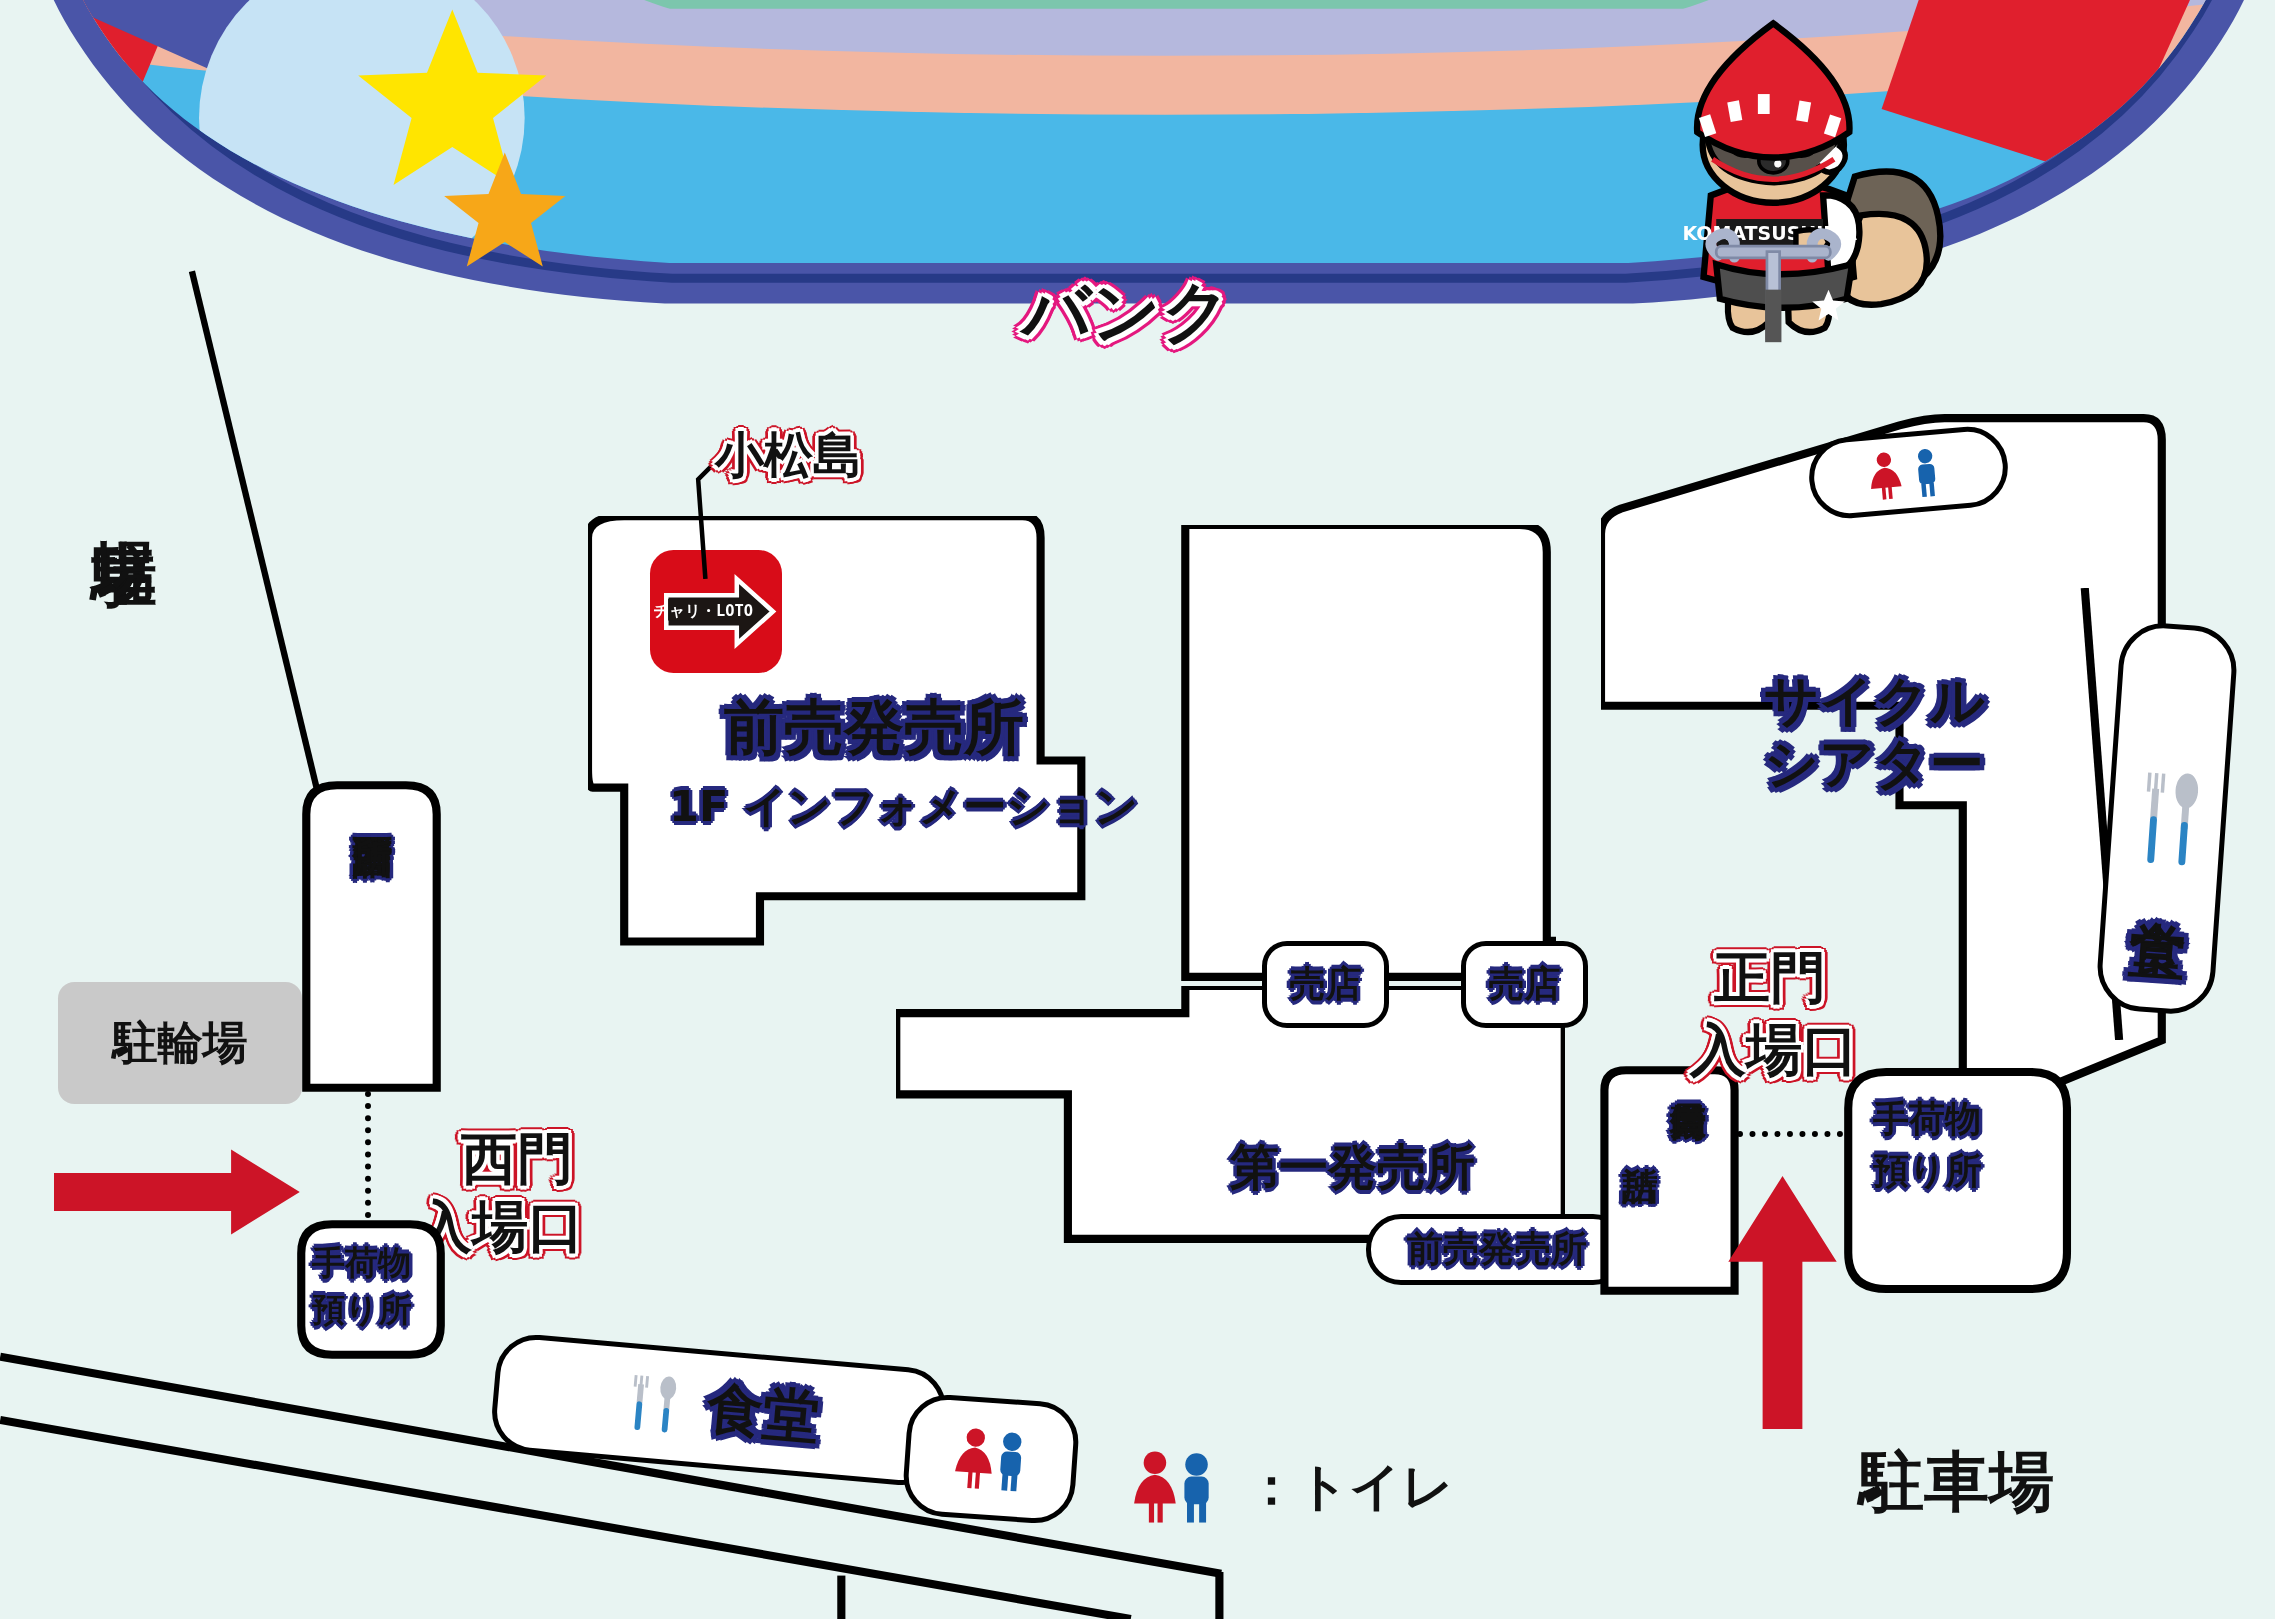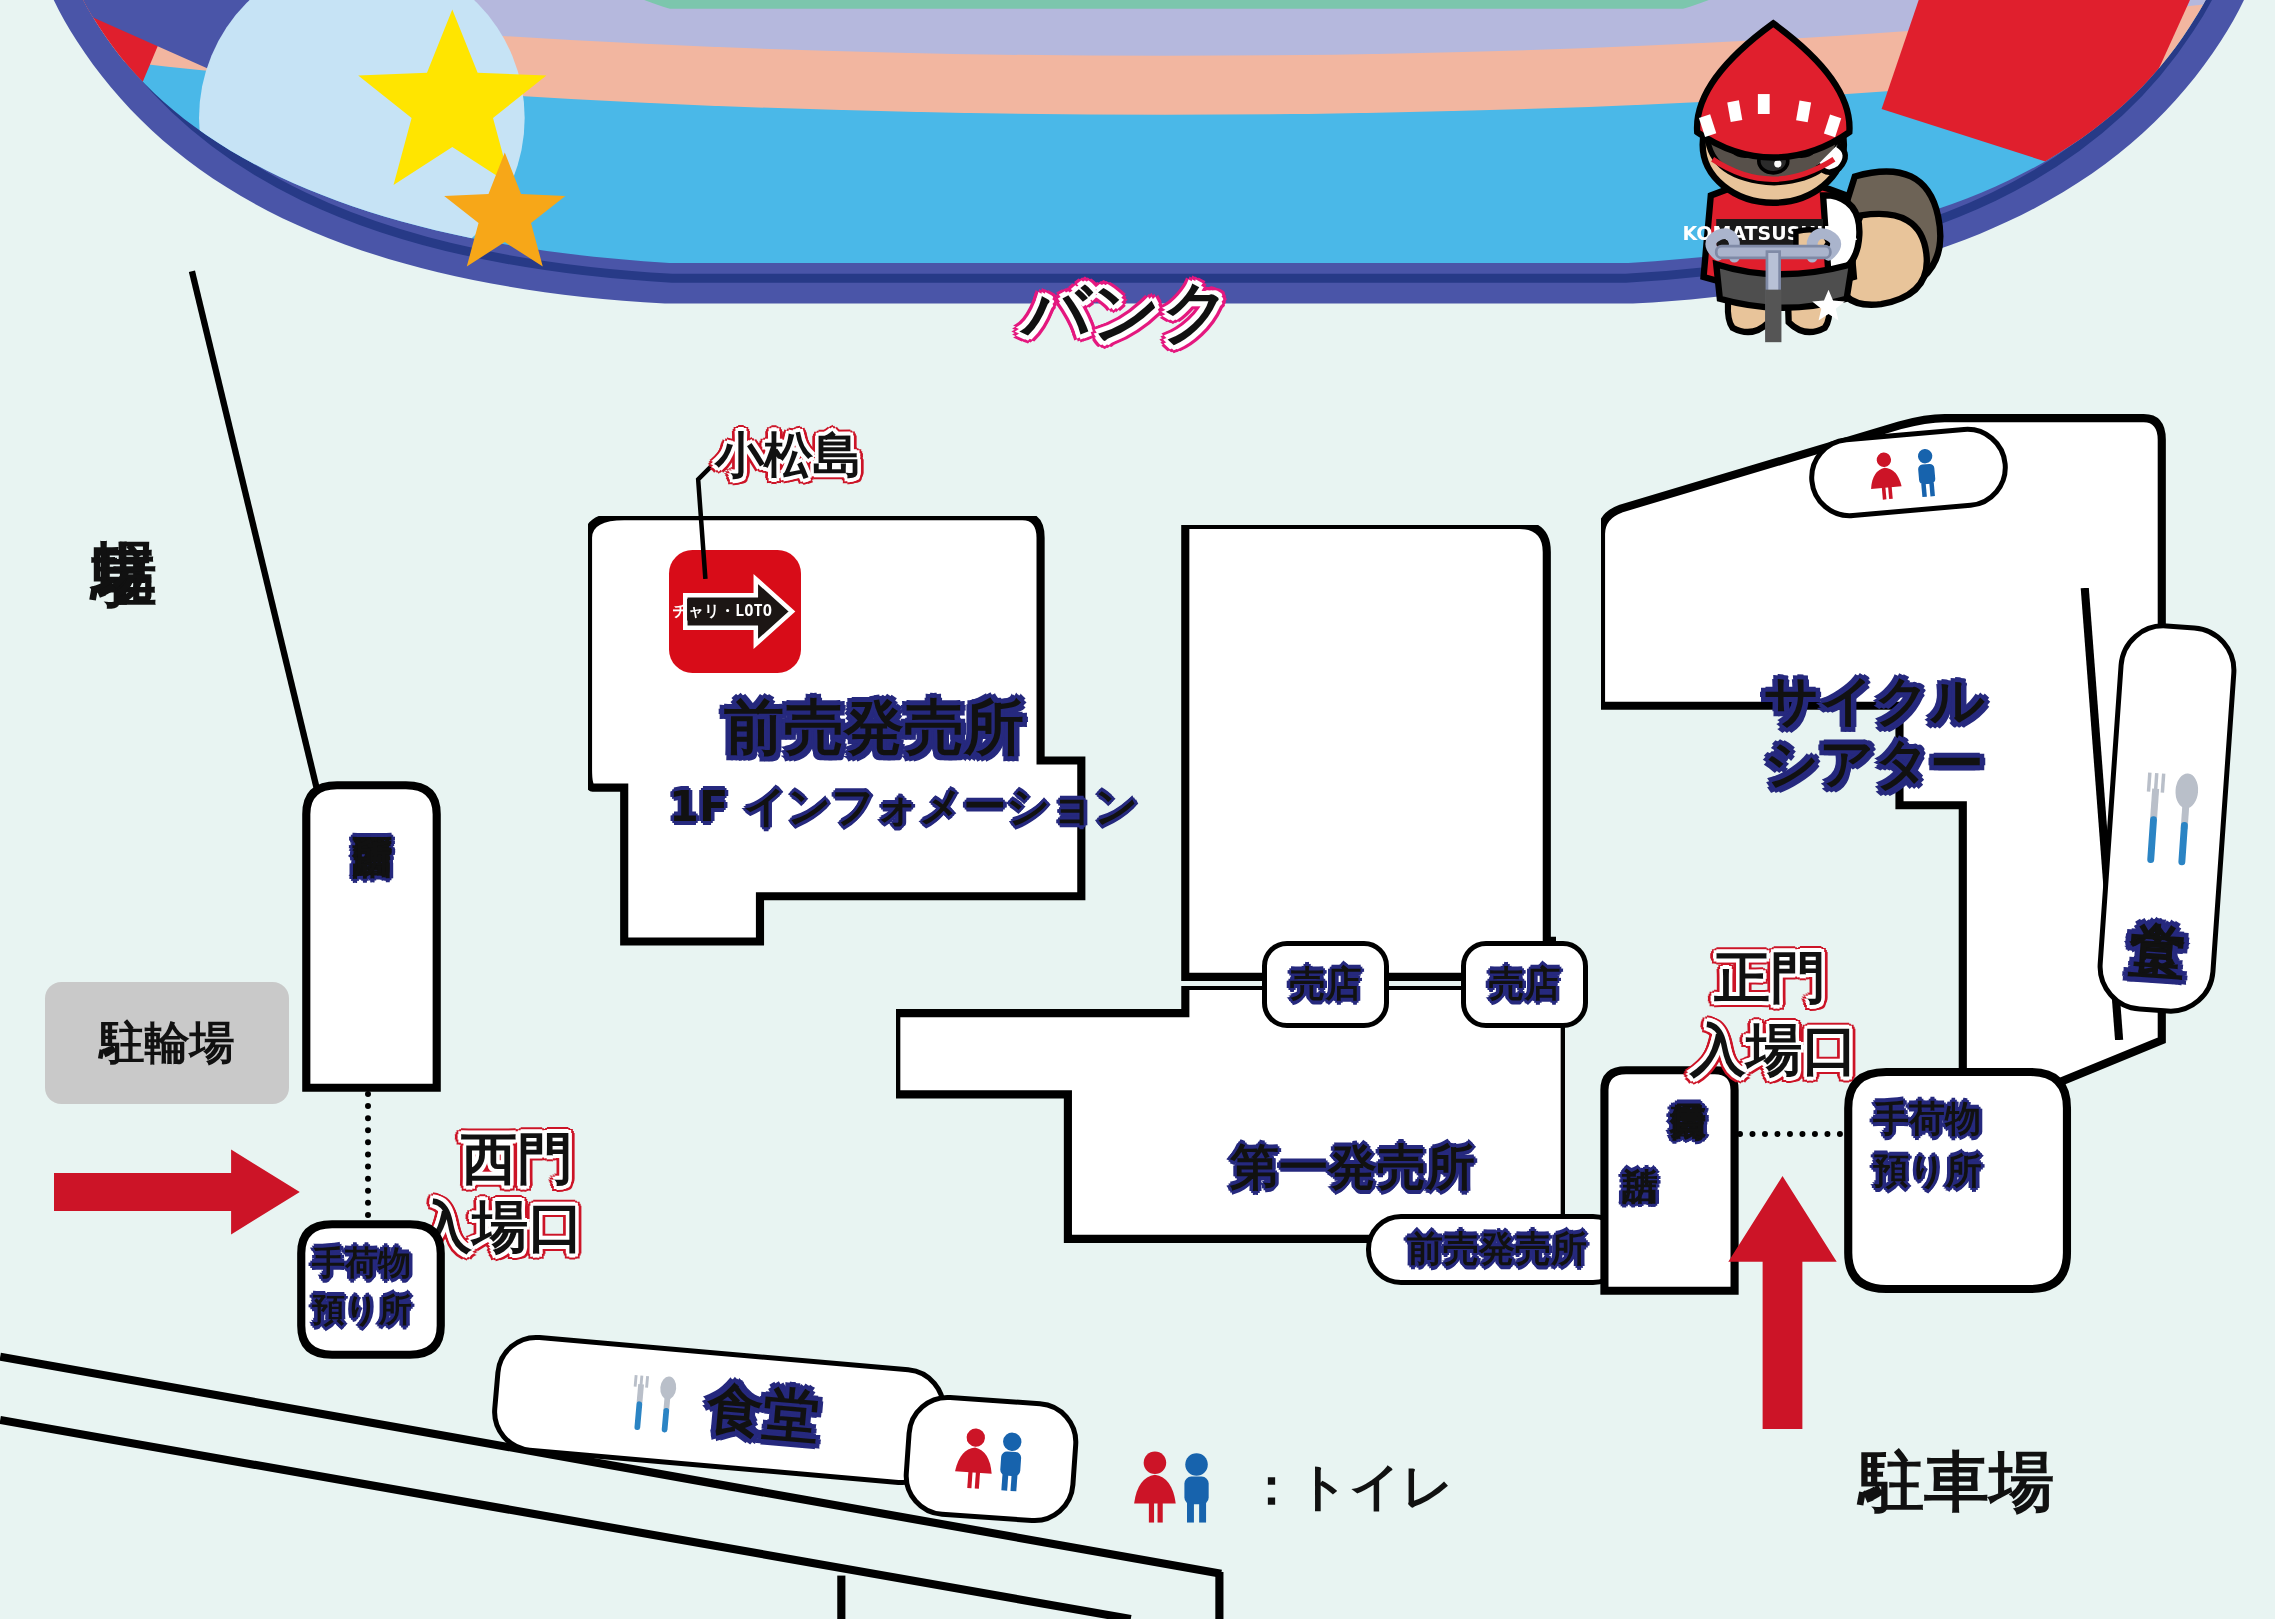--- a/index.html
+++ b/index.html
@@ -61,21 +61,21 @@
   .vert{writing-mode:vertical-rl;text-orientation:upright;}
 
   
   .dotV{position:absolute;border-left:6.3px dotted #000;}
   .dotH{position:absolute;border-top:6.3px dotted #000;}
 
   
   .greybox{position:absolute;background:#c9c9c9;border-radius:16.3px;display:flex;align-items:center;justify-content:center;}
 
   
-  .ctile{position:absolute;background:#d80c18;border-radius:23.5px;margin-left:19px;}
+  .ctile{position:absolute;background:#d80c18;border-radius:23.5px;}
 </style>
 </head>
 <body>
 
 <div id="stage">
 
   <svg class="bankwrap" viewBox="0 0 2516 560" preserveAspectRatio="none">
     <defs>
       <clipPath id="oval">
         <path d="M 250 -220 L 2290 -220 C 2470 -220 2520 -60 2420 90
@@ -293,21 +293,21 @@
   <div class="abs navyOutThin" style="left:1873px;top:1147px;font-size:36px;">預り所</div>
 
   <svg class="abs" style="left:1719px;top:1176px;width:127px;height:253px;" viewBox="0 0 140 280">
     <polygon points="70,0 130,95 92,95 92,280 48,280 48,95 10,95" fill="#cc1427"></polygon>
   </svg>
 
   <div class="abs plainBlack" style="left:1859px;top:1438px;font-size:65px;">駐車場</div>
 
   <div class="abs plainBlack vert" style="left:80px;top:488px;font-size:65px;">駐車場</div>
 
-  <div class="greybox" style="left:45px;top:982px;width:244px;height:122px;justify-content:center;">
+  <div class="greybox" style="left:58px;top:982px;width:244px;height:122px;justify-content:center;">
     <span class="plainBlack" style="font-size:45px;">駐輪場</span>
   </div>
 
   <svg class="abs" style="left:299px;top:778px;width:145px;height:317px;" viewBox="0 0 160 350">
     <path d="M 8 40 Q 8 8 42 8 L 118 8 Q 152 8 152 40 L 152 342 L 8 342 Z" fill="#fff" stroke="#000" stroke-width="9"></path>
   </svg>
   <div class="abs navyOutThin vert" style="left:346px;top:805px;font-size:40px;">西門警備詰所</div>
 
   <div class="dotV" style="left:365px;top:1091px;height:127px;"></div>
 

